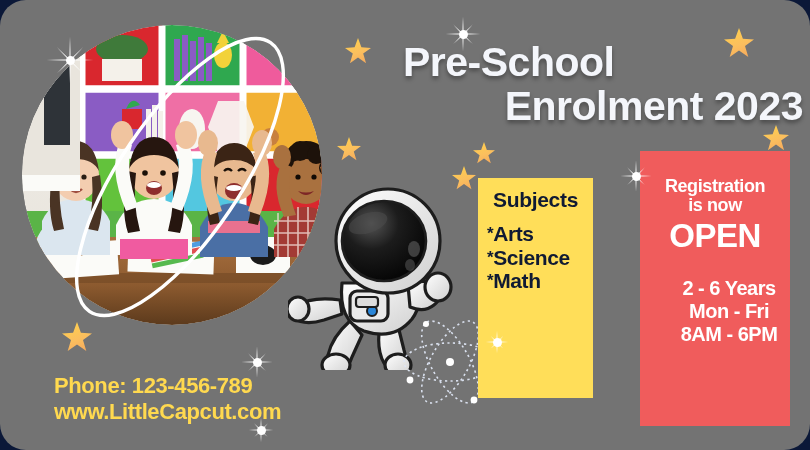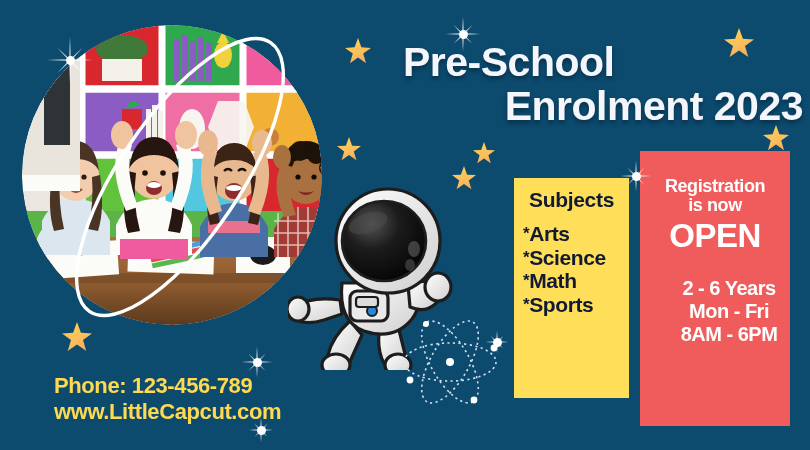--- a/index.html
+++ b/index.html
@@ -5,22 +5,23 @@
   * { margin:0; padding:0; box-sizing:border-box; }
   html,body { width:810px; height:450px; overflow:hidden; }
   body {
     font-family:"Liberation Sans", sans-serif;
     background:#0b1838;
     position:relative;
   }
   #poster {
     position:absolute; inset:0;
     width:810px; height:450px;
-    background:#0c4a6e;
+    background:#737373;
     overflow:hidden;
+    border-radius:26px;
   }
 
   
   .star {
     position:absolute;
     background:linear-gradient(160deg,#ffd24a 0%,#fbbf5e 55%,#f4a55c 100%);
     clip-path:polygon(50% 0%,63% 36%,100% 38%,70% 60%,81% 97%,50% 75%,19% 97%,30% 60%,0% 38%,37% 36%);
   }
   .sparkle { position:absolute; }
   .sparkle::before, .sparkle::after {
@@ -81,21 +82,21 @@
     font-size:41px;
     line-height:1.08;
     letter-spacing:-0.5px;
     text-shadow:0 3px 4px rgba(0,0,0,.35);
   }
   #headline .l2 { display:block;text-align:right; }
 
   
   #subjects-panel {
     position:absolute;
-    left:514px; top:178px; width:115px; height:220px;
+    left:478px; top:178px; width:115px; height:220px;
     background:#ffde59;
     padding:10px 0 3px 0;
   }
   #subjects-title {
     text-align:center;
     color:#101a33;
     font-weight:bold;
     font-size:21px;
     margin-bottom:10px;
     letter-spacing:-0.3px;
@@ -381,23 +382,20 @@
     <ul id="subjects-list">
       <li>
         <span class="bullet">*</span><span>Arts</span>
       </li>
       <li>
         <span class="bullet">*</span><span>Science</span>
       </li>
       <li>
         <span class="bullet">*</span><span>Math</span>
       </li>
-      <li>
-        <span class="bullet">*</span><span>Sports</span>
-      </li>
     </ul>
   </div>
 
   <div id="registration-panel">
     <div id="reg-line1">Registration</div>
     <div id="reg-line2">is now</div>
     <div id="reg-open">OPEN</div>
     <div id="reg-details">
       <div>2 - 6 Years</div>
       <div>Mon - Fri</div>

